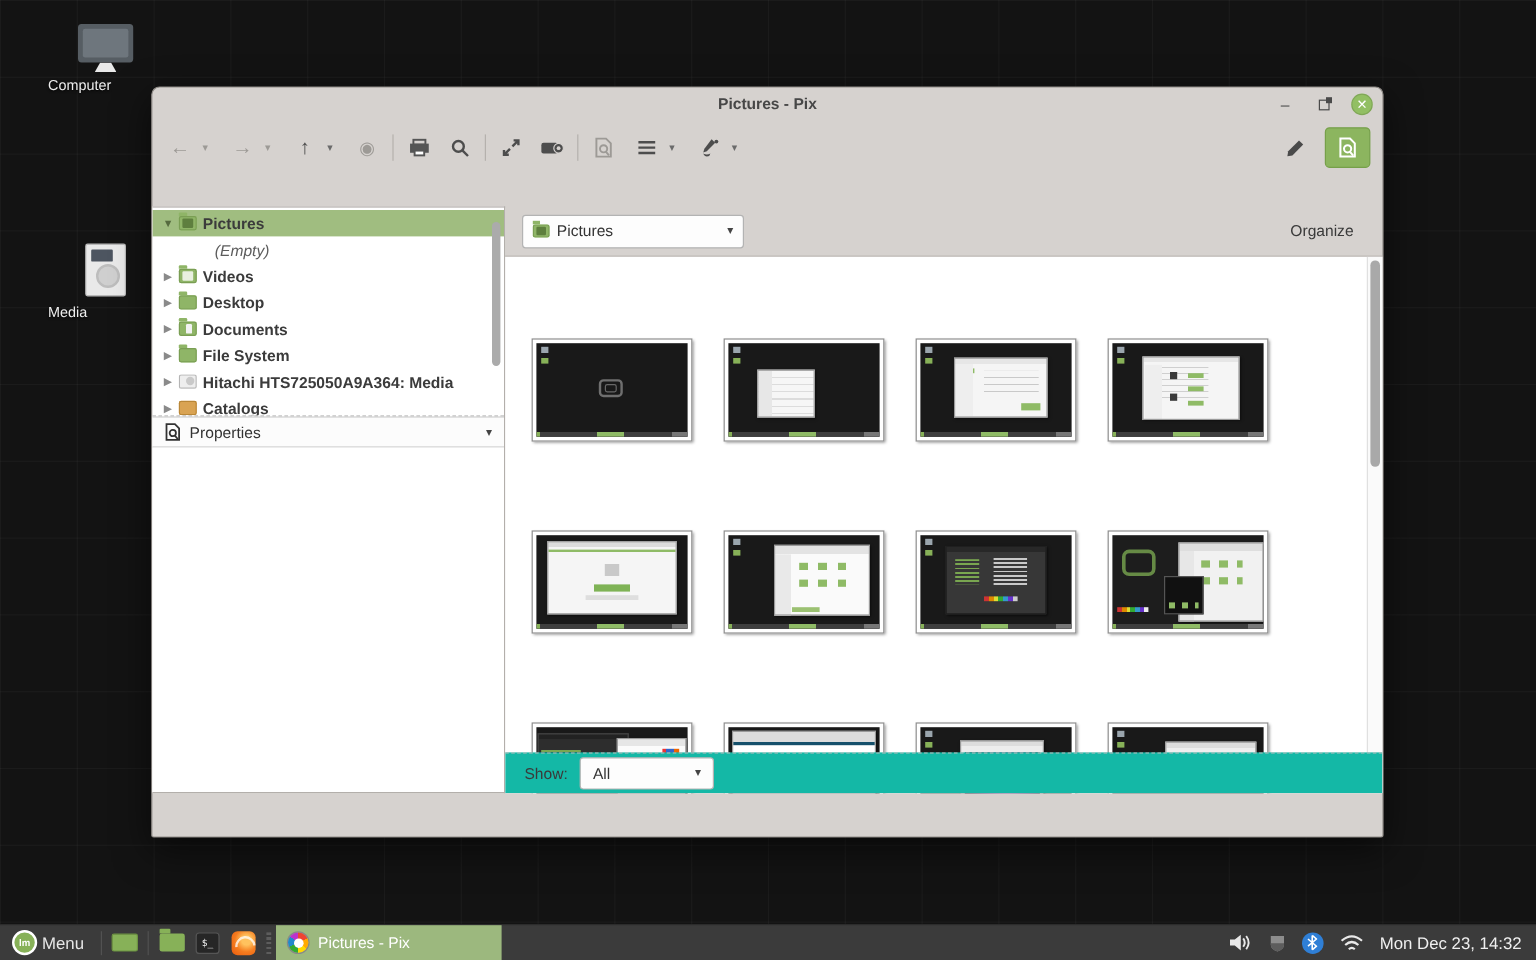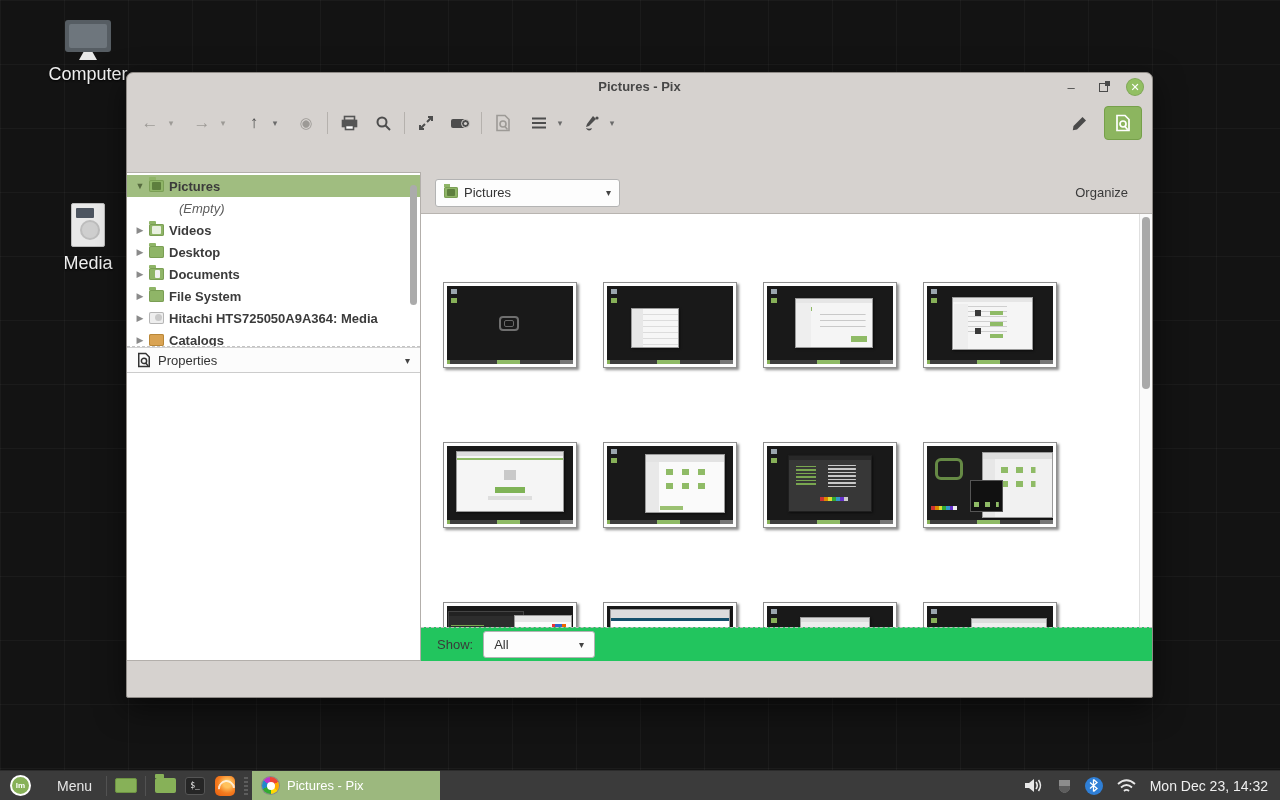--- a/index.html
+++ b/index.html
@@ -11,21 +11,21 @@
   }
   
   #desktop {
     position:absolute; inset:0 0 30px 0;
     background-color:#131313;
     background-image:
       linear-gradient(rgba(255,255,255,.035) 1px, transparent 1px),
       linear-gradient(90deg, rgba(255,255,255,.035) 1px, transparent 1px);
     background-size:64px 64px;
   }
-  .desk-icon { position:absolute; width:96px; text-align:center; color:#eee; font-size:18px; }
+  .desk-icon { position:absolute; width:96px; text-align:left; color:#eee; font-size:12px; }
   .desk-icon .glyph { display:block; margin:0 auto 6px; }
   .desk-icon .lbl { text-shadow:0 1px 2px #000; white-space:nowrap; }
   
   .monitor { width:46px; height:32px; background:#565d63; border-radius:3px; position:relative; }
   .monitor::before { content:""; position:absolute; inset:4px; background:#6e767d; border-radius:2px; }
   .monitor::after { content:""; position:absolute; left:14px; right:14px; bottom:-8px; height:8px; background:#e8e8e8; clip-path:polygon(25% 0,75% 0,100% 100%,0 100%); }
   
   .homefolder { width:46px; height:36px; background:#8fb567; border-radius:3px; position:relative; margin-top:6px; }
   .homefolder::before { content:""; position:absolute; top:-5px; left:0; width:20px; height:6px; background:#f5f5f5; border-radius:2px 2px 0 0; }
   .homefolder::after { content:""; position:absolute; left:13px; top:8px; width:20px; height:16px; background:#79a052; clip-path:polygon(50% 0,100% 45%,82% 45%,82% 100%,18% 100%,18% 45%,0 45%); }
@@ -177,30 +177,30 @@
     background-image:linear-gradient(#ddd 0 4px,transparent 4px),
       radial-gradient(circle at 55% 60%, #d06ad6 0 18%, #6b2f96 45%, #180b28 80%);
     background-size:auto,92% 78%; background-position:0 0,50% 80%; background-repeat:no-repeat; }
   .v12 .w12 { right:5%; top:16%; width:60%; height:44%; background:#efefef;
     background-image:linear-gradient(#ddd 0 4px,transparent 4px),
       repeating-linear-gradient(90deg,#b5b5b5 0 5px,transparent 5px 10px),
       linear-gradient(#8fbb66,#8fbb66);
     background-size:auto,55% 6px,14px 4px; background-position:0 0,8% 55%,60% 92%; background-repeat:no-repeat; }
 
   
-  #showbar { position:absolute; left:0; right:0; bottom:0; height:34px; background:#22c55e; border-top:1px dashed #bdbdbd; display:flex; align-items:center; padding:0 16px; gap:10px; z-index:5; }
+  #showbar { position:absolute; left:0; right:0; bottom:0; height:34px; background:#14b8a6; border-top:1px dashed #bdbdbd; display:flex; align-items:center; padding:0 16px; gap:10px; z-index:5; }
   #showbar .lbl { font-size:13px; color:#3a3a3a; }
   #show-dropdown { width:112px; height:27px; background:#fdfdfd; border:1px solid #b3b3b3; border-radius:3px; display:flex; align-items:center; padding:0 10px; font-size:13px; color:#333; }
   #show-dropdown .caret { margin-left:auto; font-size:10px; color:#444; }
 
   #statusbar { position:absolute; left:0; right:0; bottom:0; height:36px; display:flex; align-items:center; padding:0 14px; font-size:13px; color:#4a4a4a; border-top:1px solid #b8b4b0; }
 
   
   #taskbar { position:absolute; left:0; right:0; bottom:0; height:30px; background:#3b3b3b; border-top:1px solid #2c2c2c; display:flex; align-items:center; color:#e6e6e6; }
-  #menu-btn { display:flex; align-items:center; gap:26px; padding:0 10px; height:100%; }
+  #menu-btn { display:flex; align-items:center; gap:4px; padding:0 10px; height:100%; }
   .mint-circle { width:21px; height:21px; border-radius:50%; background:#87b158; border:2px solid #fff; color:#fff; font-size:8px; font-weight:bold; display:flex; align-items:center; justify-content:center; }
   #menu-btn .lbl { font-size:14px; }
   .tk-sep { width:1px; height:20px; background:#525252; margin:0 4px; }
   .launcher { width:30px; height:100%; display:flex; align-items:center; justify-content:center; }
   .showdesk { width:22px; height:15px; background:#87b158; border-radius:2px; border:1px solid #6d9342; }
   .tk-folder { width:21px; height:15px; background:#87b158; border-radius:2px; position:relative; }
   .tk-folder::before { content:""; position:absolute; top:-4px; left:0; width:9px; height:4px; background:#87b158; border-radius:1px 1px 0 0; }
   .tk-term { width:20px; height:18px; background:#262626; border:1px solid #555; border-radius:3px; color:#eee; font-size:8px; font-family:"DejaVu Sans Mono",monospace; display:flex; align-items:center; justify-content:center; }
   .tk-ff { width:20px; height:20px; border-radius:5px; background:radial-gradient(circle at 62% 38%, #ffc25e 0 22%, #f57c1f 55%, #e8590c 100%); position:relative; }
   .tk-ff::after { content:""; position:absolute; left:3px; top:4px; width:13px; height:13px; border-radius:50%; border:2px solid rgba(255,255,255,.75); border-right-color:transparent; border-bottom-color:transparent; transform:rotate(40deg); }

